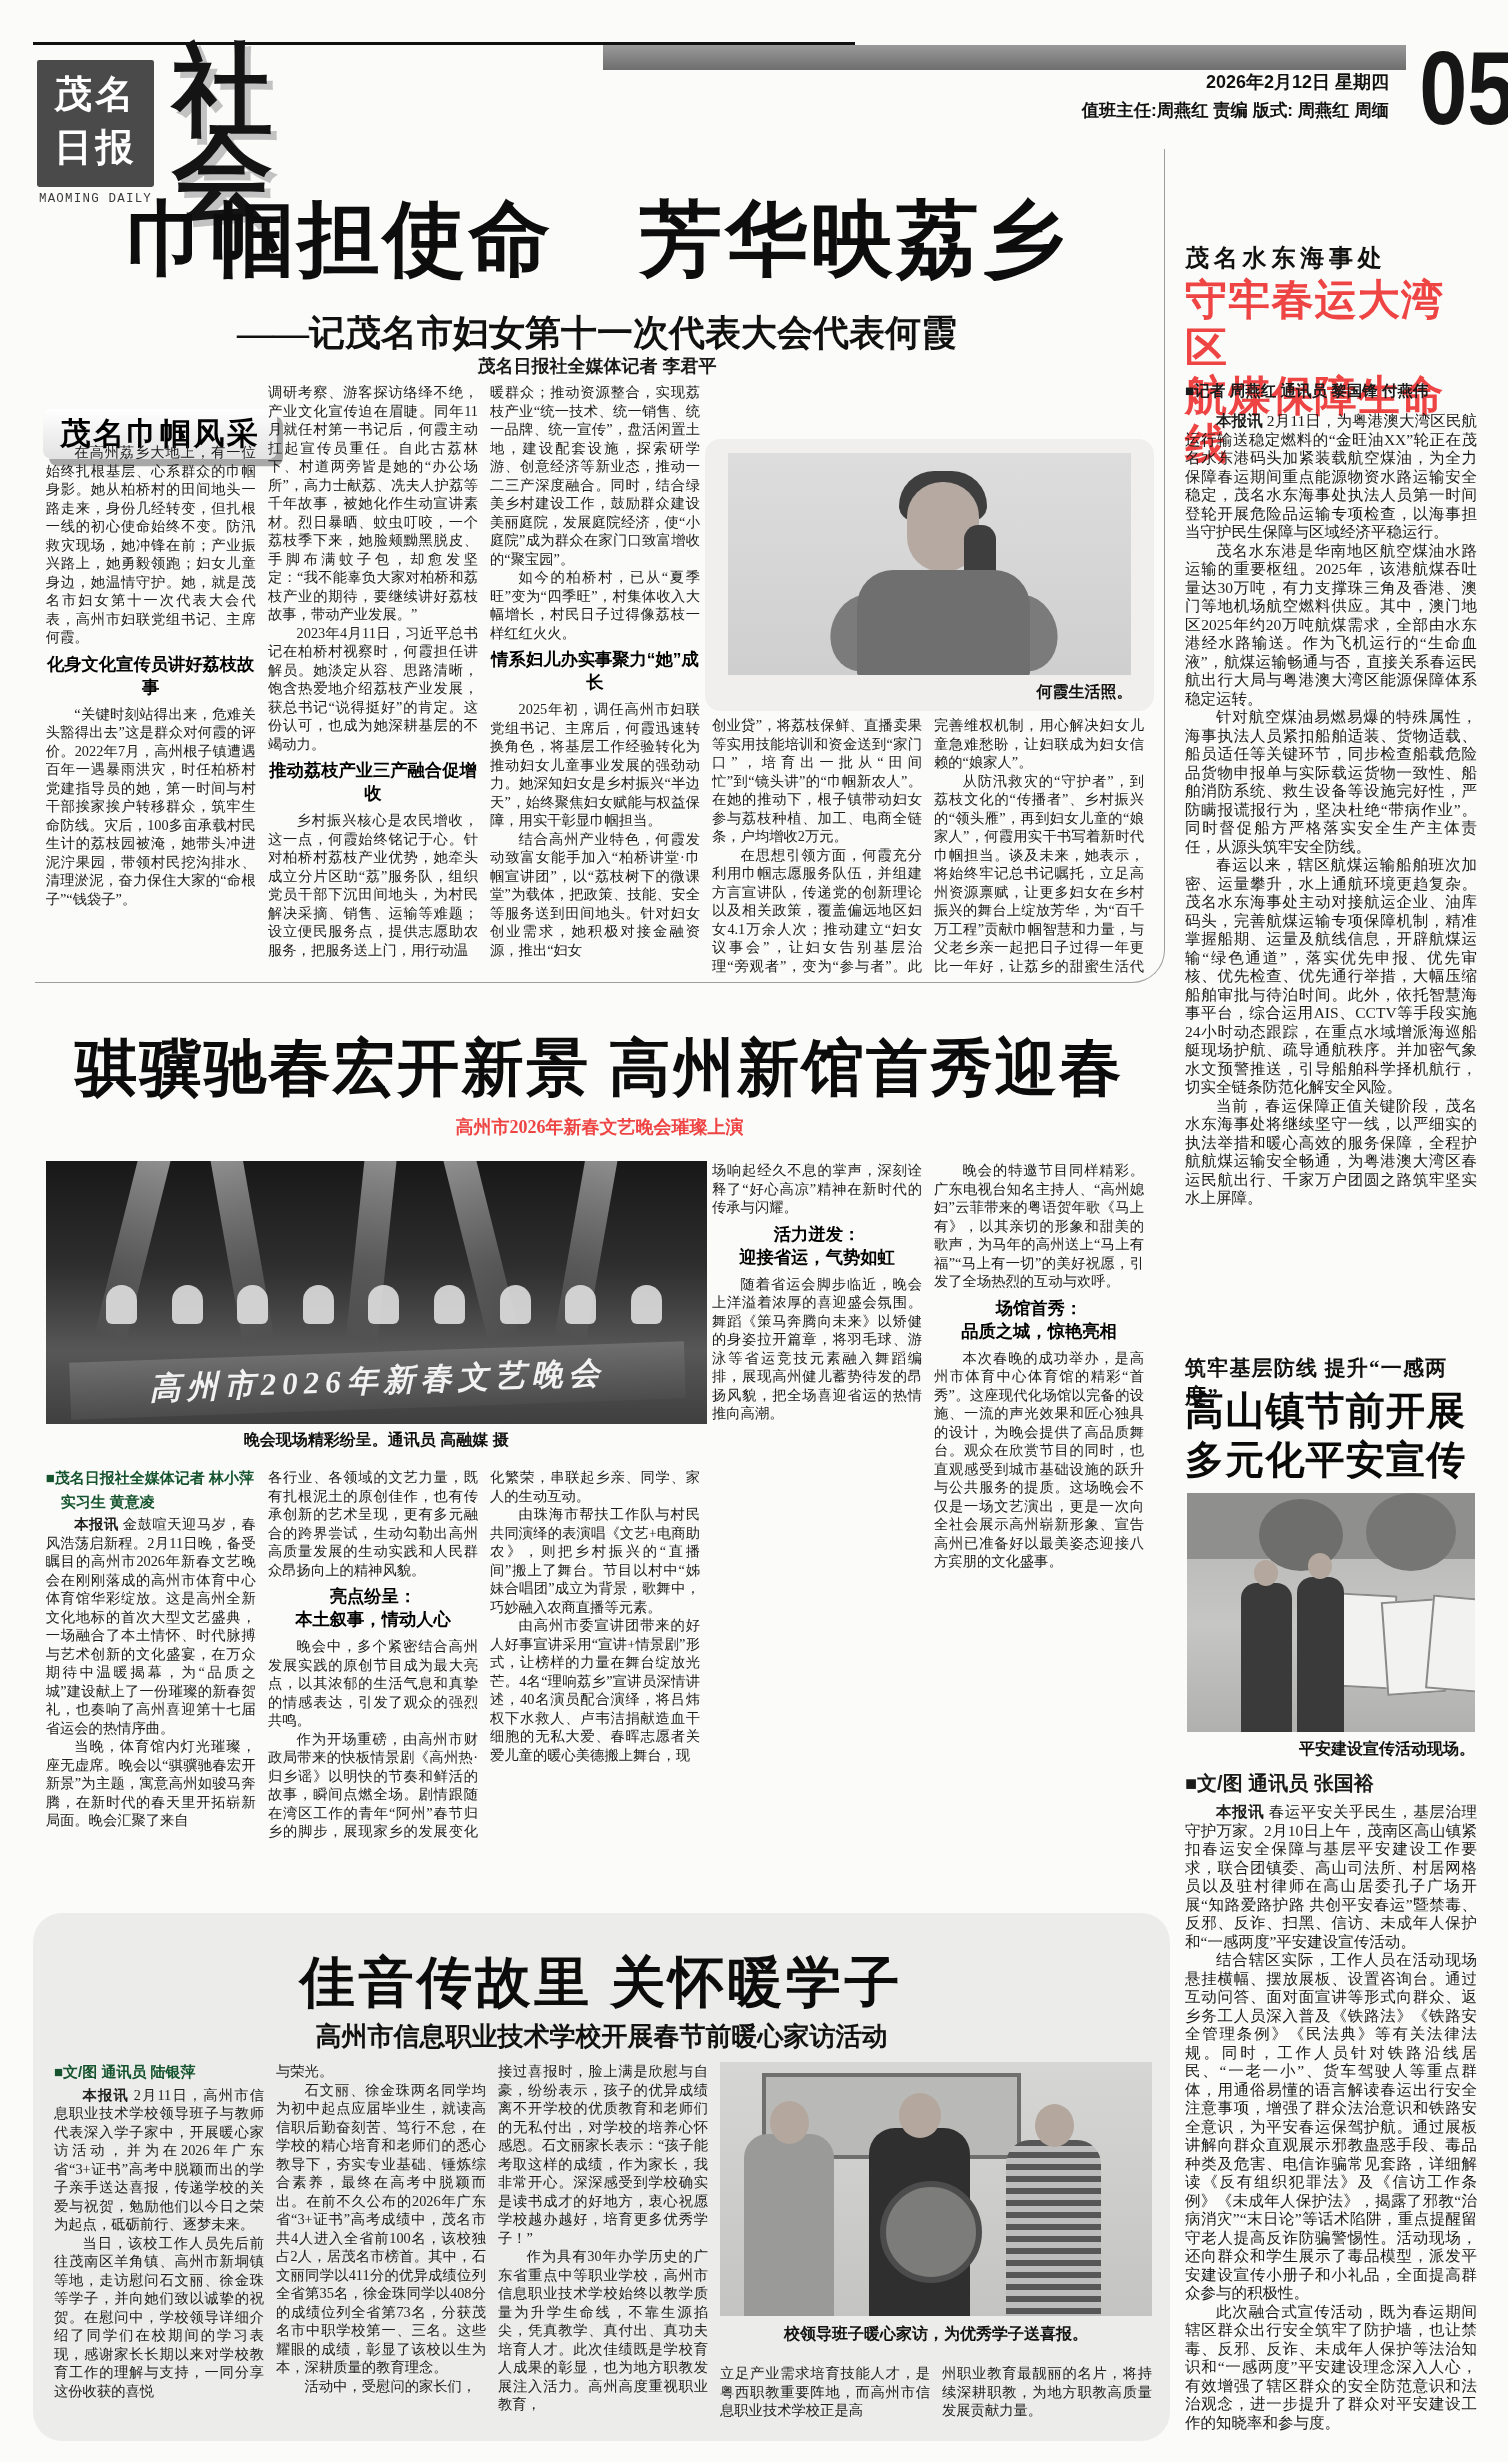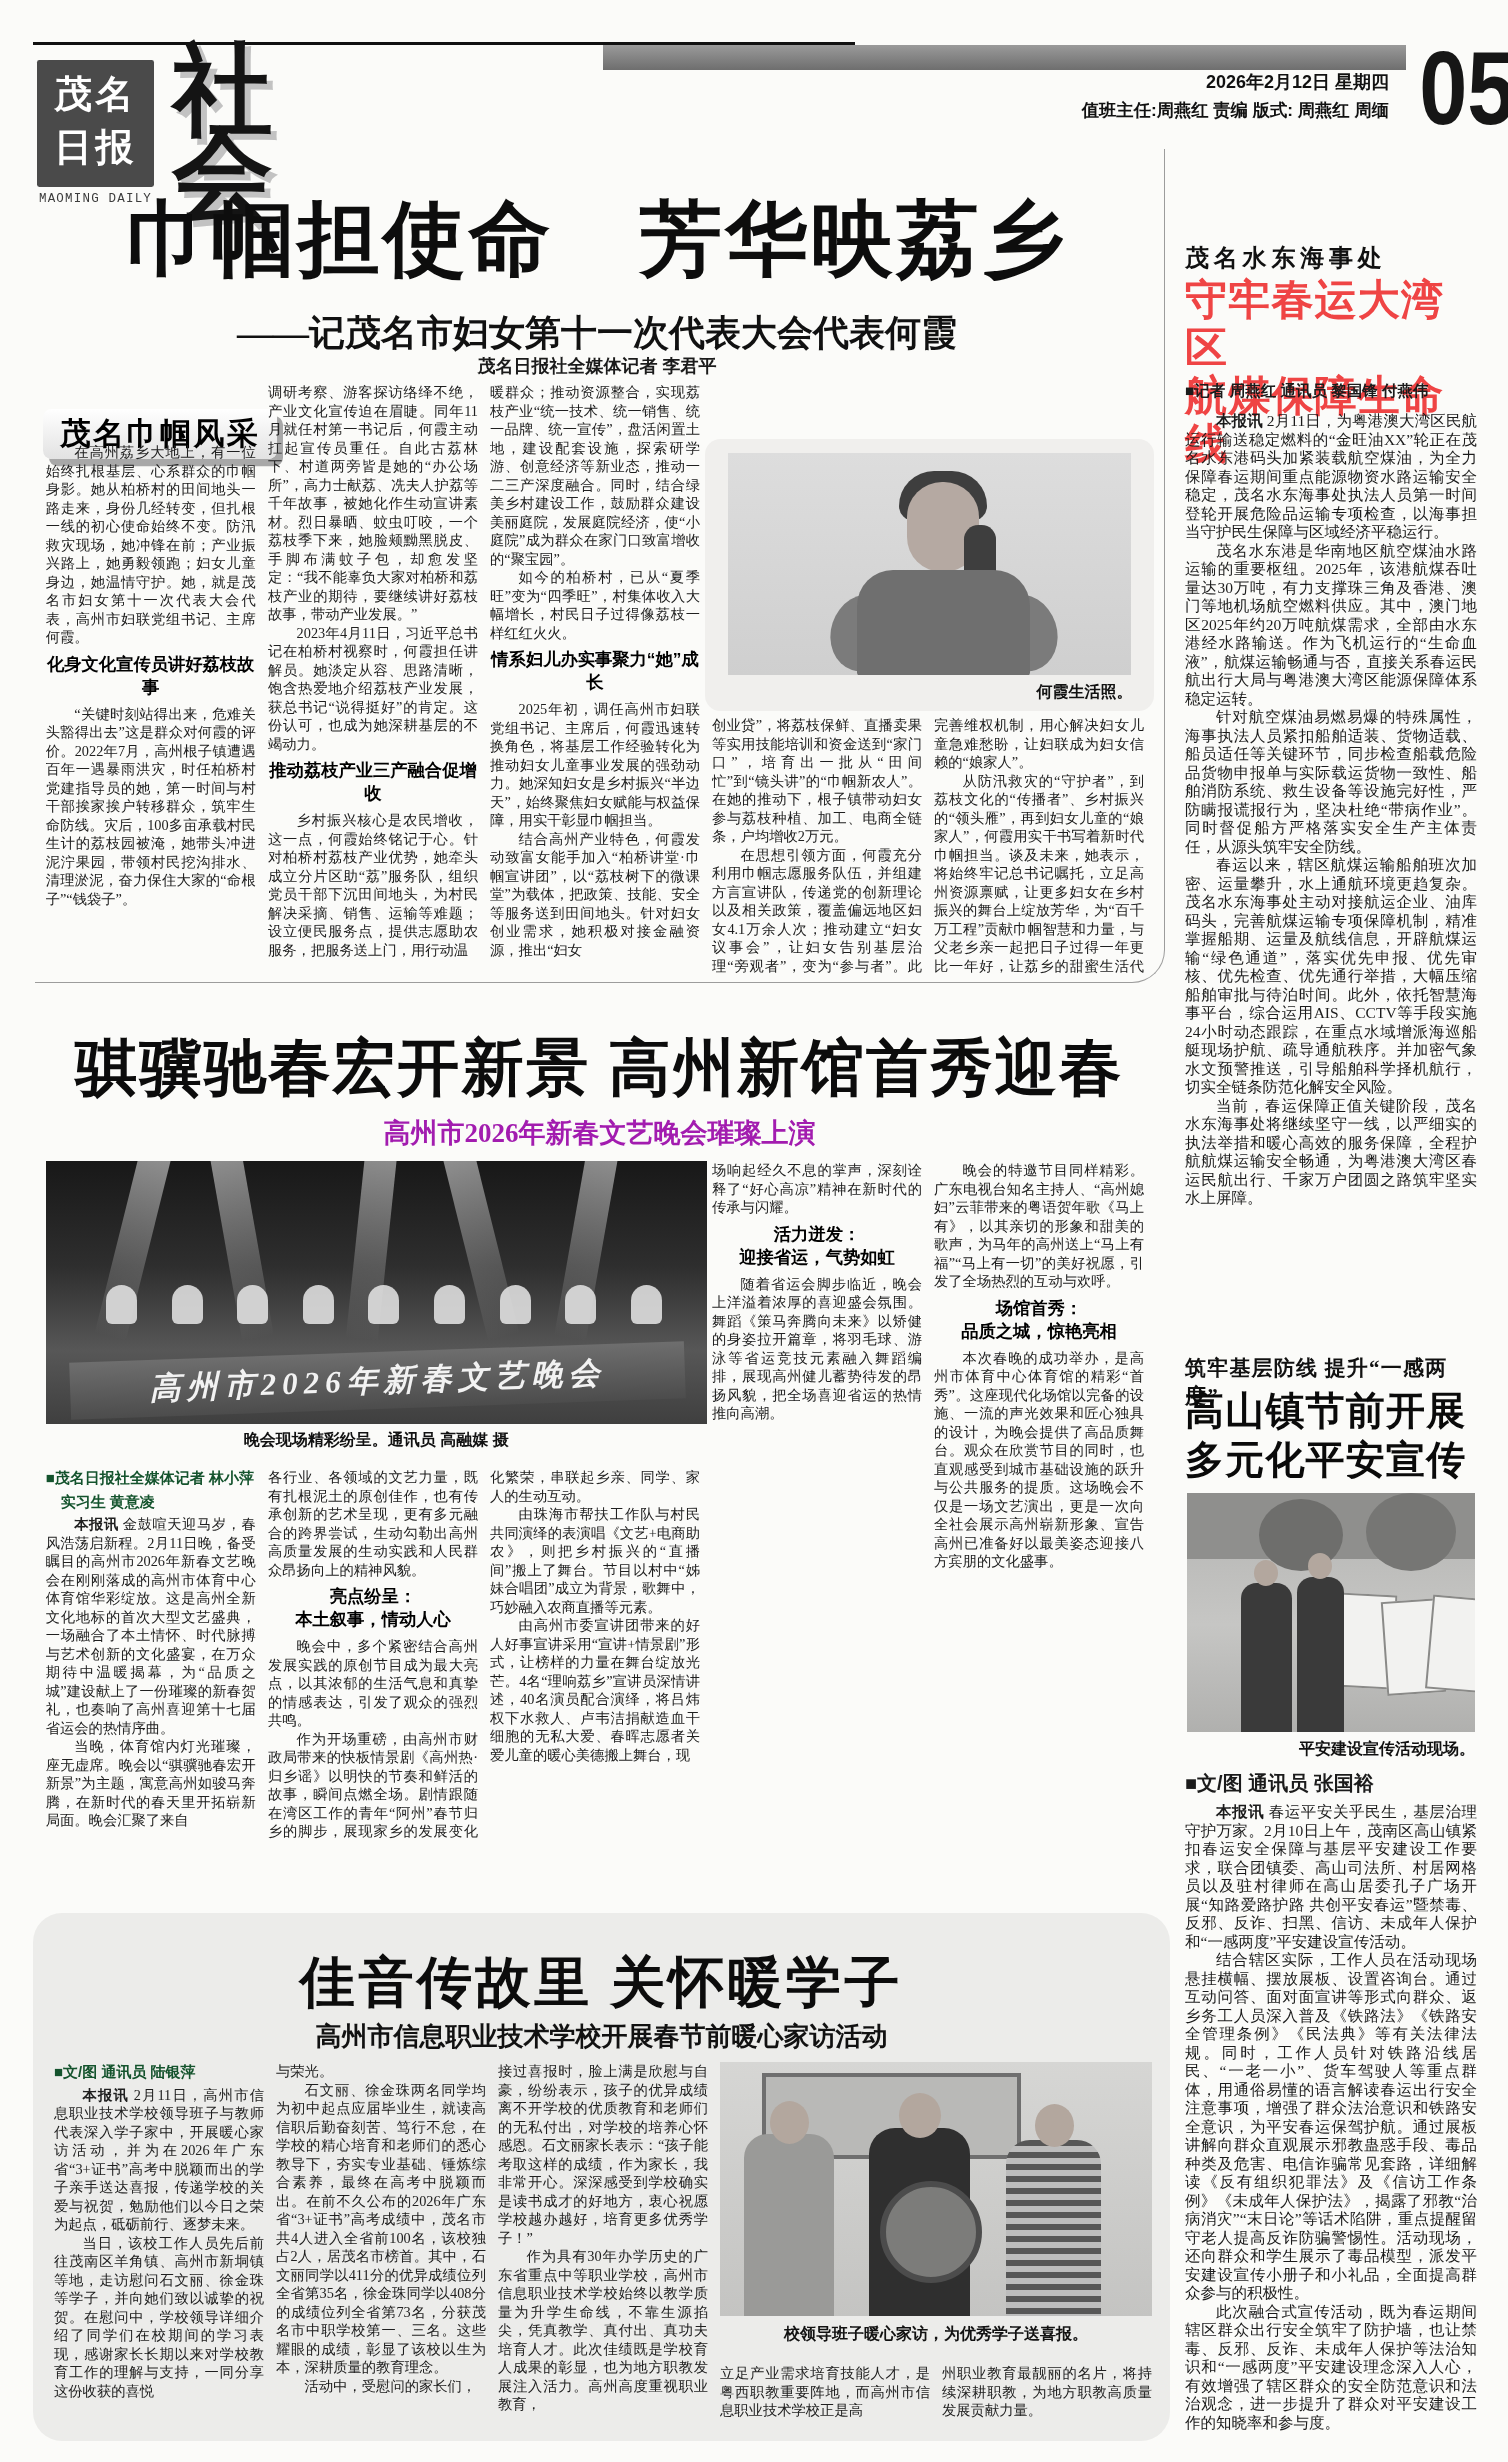--- a/index.html
+++ b/index.html
@@ -47,21 +47,21 @@
   .portrait-caption{right:21.5px;bottom:8.4px;}
   
   .maritime{left:1185px;top:233px;width:292px;height:1086px;}
   .m-kicker{left:0;top:9px;width:292px;font-weight:700;font-size:24px;letter-spacing:4.8px;color:#111;}
   .m-headline{left:0;top:43px;width:292px;font-weight:900;font-size:42px;line-height:48px;letter-spacing:1.2px;color:#ef4444;}
   .m-byline{left:0;top:148px;width:292px;font-family:"Liberation Sans",sans-serif;font-weight:700;font-size:15.5px;}
   .m-body{left:0;top:179px;width:292px;height:904px;font-size:15.5px;line-height:18.5px;}
   
   .gala{left:35px;top:991px;width:1129px;height:853px;}
   .g-headline{left:0;top:35px;width:1129px;text-align:center;font-weight:900;font-size:62px;letter-spacing:2.4px;color:#0c0c0c;}
-  .g-subhead{left:0;top:124px;width:1129px;text-align:center;font-weight:700;font-size:27px;color:#a21caf;}
+  .g-subhead{left:0;top:124px;width:1129px;text-align:center;font-weight:700;font-size:18px;color:#ef4444;}
   .stage-photo{left:10.7px;top:170px;width:661px;height:263px;background:linear-gradient(180deg,#181818 0%,#2e2e2e 40%,#575757 72%,#3f3f3f 100%);overflow:hidden;}
   .beam{position:absolute;top:-18px;width:32px;height:197px;background:linear-gradient(180deg,rgba(255,255,255,.55),rgba(255,255,255,0));}
   .stage-strip{position:absolute;left:24px;bottom:15.5px;width:615px;height:57px;background:linear-gradient(180deg,#6e6e6e,#4c4c4c);transform:rotate(-2deg);}
   .stage-strip span{display:block;text-align:center;font-style:italic;font-weight:700;font-size:31px;line-height:57px;color:#f2f2f2;letter-spacing:6px;font-family:"Liberation Serif",serif;}
   .dancers{position:absolute;left:36px;top:124px;width:597px;height:42px;}
   .dancer{position:absolute;top:0;width:31px;height:39px;background:#e8e8e8;border-radius:15.5px 15.5px 6px 6px;opacity:.85;}
   .g-photo-caption{left:10.7px;top:439px;width:661px;text-align:center;}
   .gala .c1{left:10.7px;top:477px;width:210px;height:375px;}
   .gala .c2{left:233px;top:477px;width:210px;height:375px;}
   .gala .c3{left:455px;top:477px;width:210px;height:375px;}

